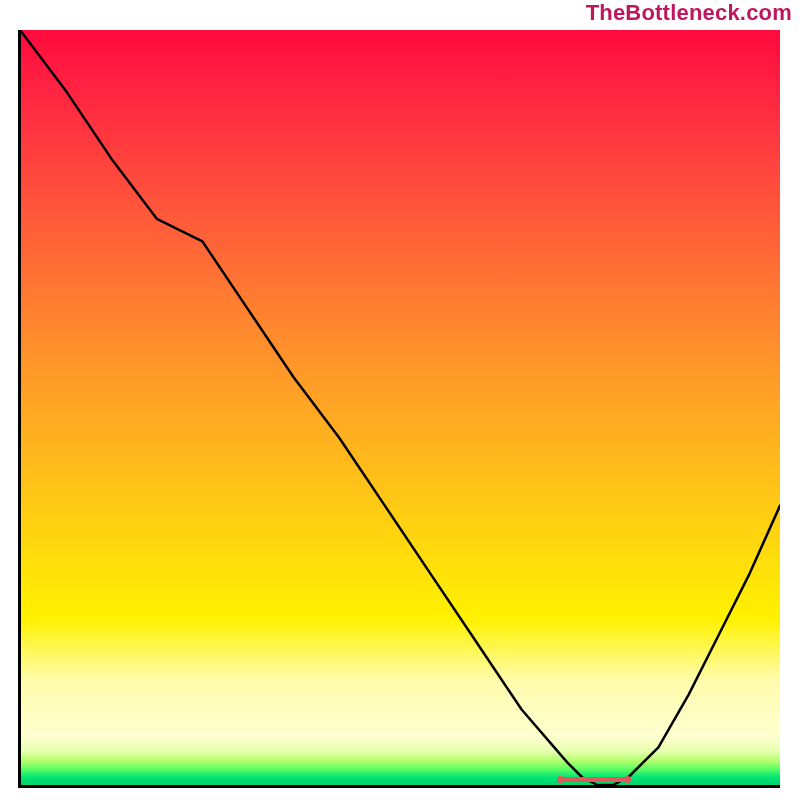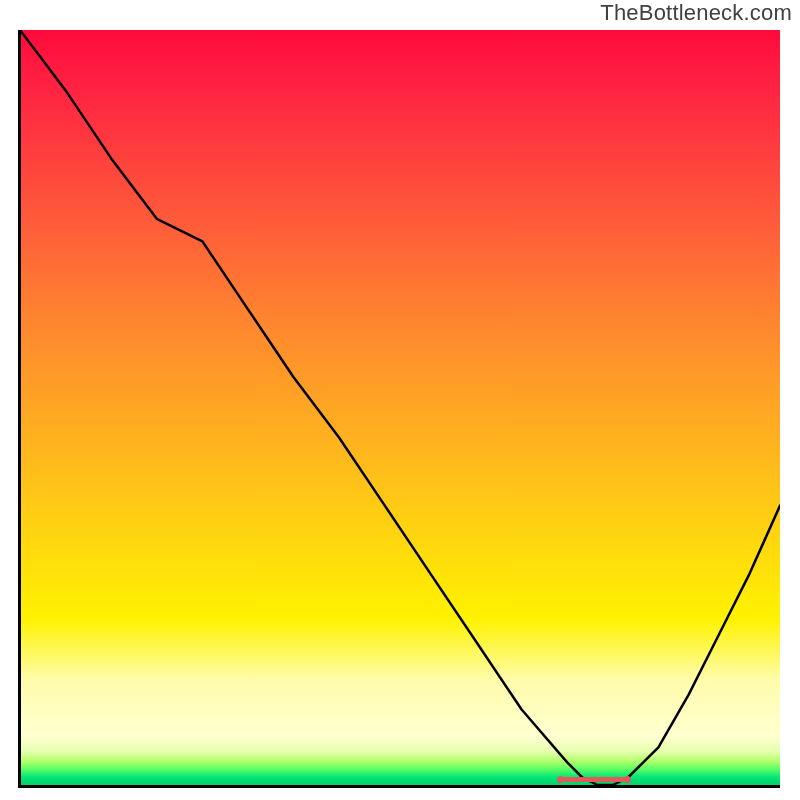--- a/index.html
+++ b/index.html
@@ -14,22 +14,22 @@
   .viewport {
     position: relative;
     width: 800px;
     height: 800px;
   }
   .watermark {
     position: absolute;
     top: 0;
     right: 8px;
     font-size: 22px;
-    font-weight: 400;
-    color: #404040;
+    font-weight: 700;
+    color: #be185d;
     font-family: Arial, sans-serif;
     letter-spacing: 0.2px;
   }
   .plot-area {
     position: absolute;
     left: 20px;
     top: 30px;
     width: 760px;
     height: 755px;
     

